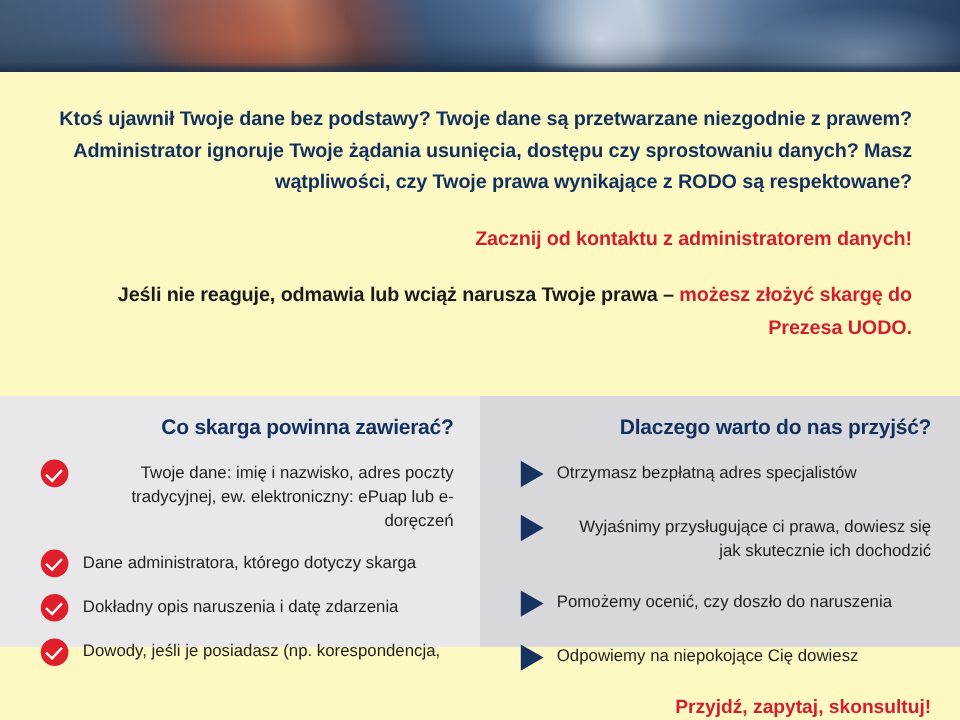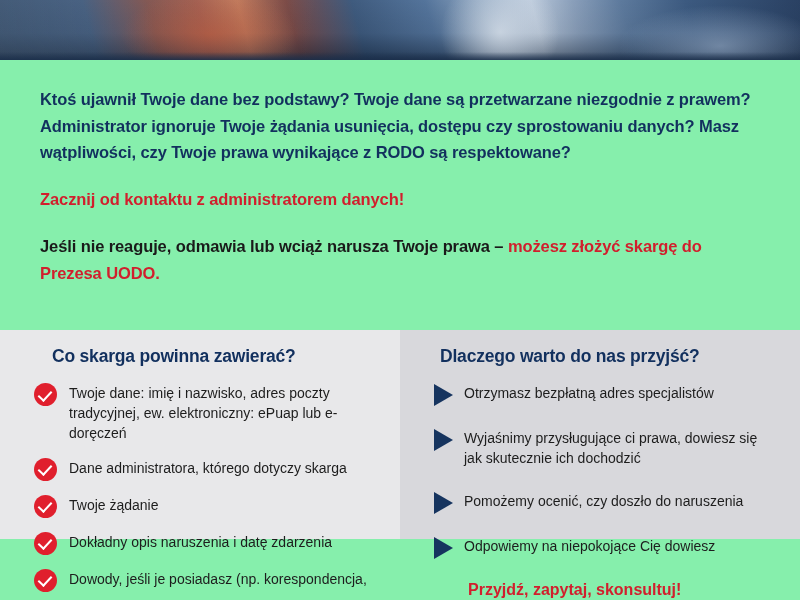--- a/index.html
+++ b/index.html
@@ -9,21 +9,22 @@
     height: 600px;
     overflow: hidden;
     background: #ffffff;
     font-family: "Liberation Sans", sans-serif;
   }
 
   .page {
     position: relative;
     width: 800px;
     height: 600px;
-    background: #86efac;
+    background: #fef9c3;
+    text-align: right;
   }
 
   
   .banner {
     position: relative;
     width: 800px;
     height: 60px;
     overflow: hidden;
     background: #1b3250;
   }
@@ -211,24 +212,20 @@
         <li>
           <span class="check"></span>
           <span class="txt">Twoje dane: imię i nazwisko, adres poczty tradycyjnej, ew. elektroniczny: ePuap lub e-doręczeń</span>
         </li>
         <li>
           <span class="check"></span>
           <span class="txt">Dane administratora, którego dotyczy skarga</span>
         </li>
         <li>
           <span class="check"></span>
-          <span class="txt">Twoje żądanie</span>
-        </li>
-        <li>
-          <span class="check"></span>
           <span class="txt">Dokładny opis naruszenia i datę zdarzenia</span>
         </li>
         <li>
           <span class="check"></span>
           <span class="txt">Dowody, jeśli je posiadasz (np. korespondencja,</span>
         </li>
       </ul>
     </div>
 
     <div class="panel panel-right">

